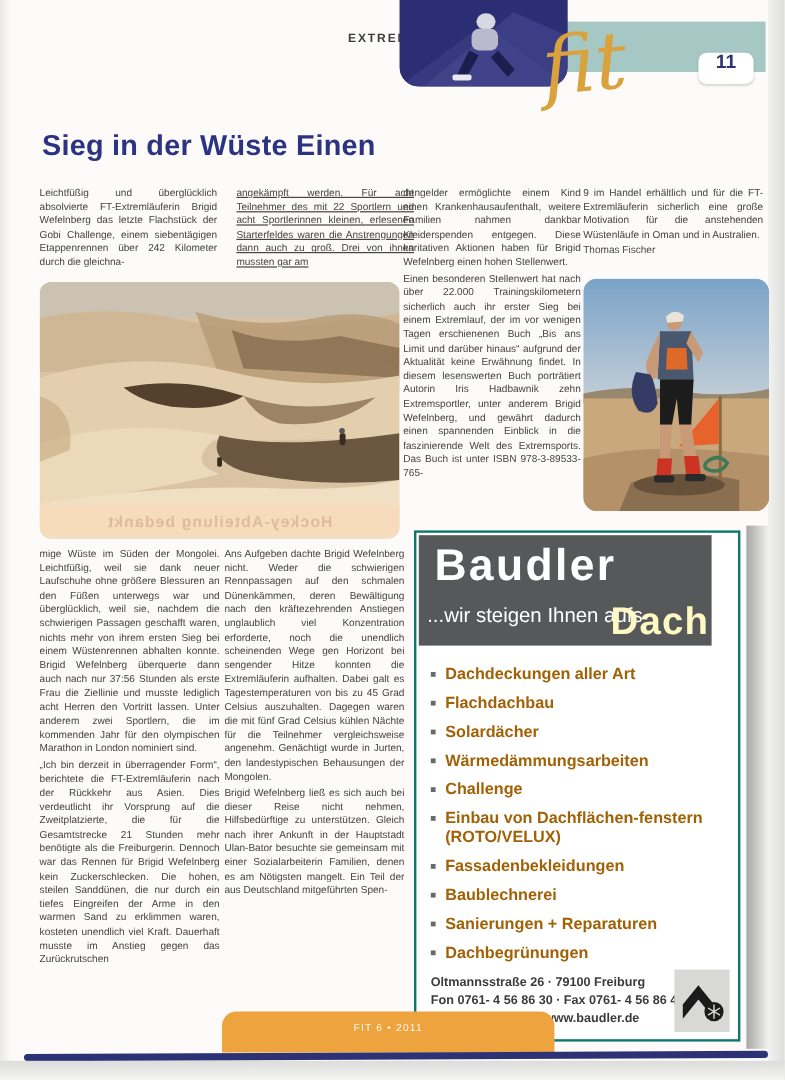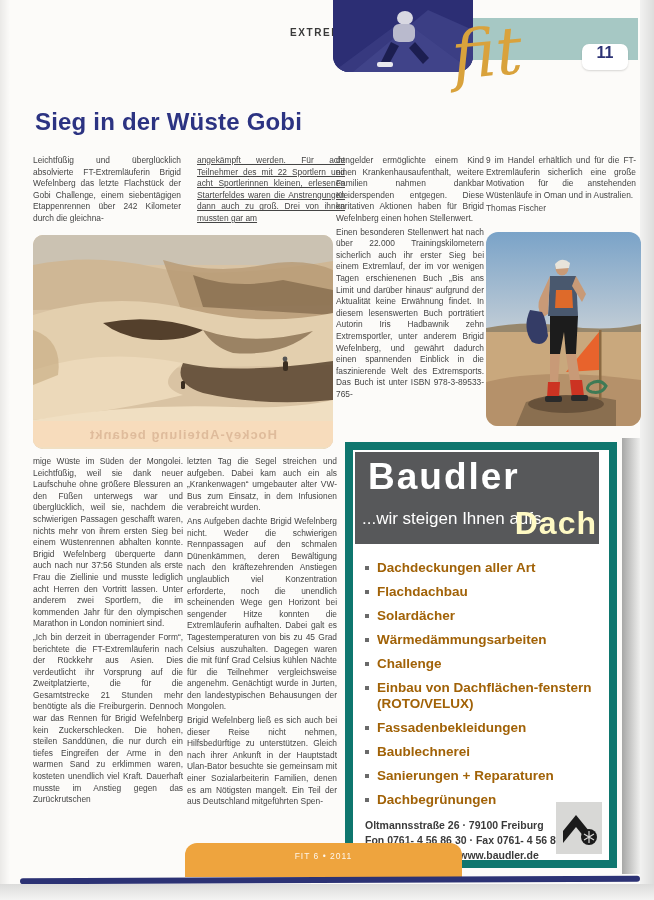--- a/index.html
+++ b/index.html
@@ -48,21 +48,21 @@
   .photo { position:absolute; overflow:hidden; }
   .desert-photo { left:33px; top:235px; width:300px; height:214px; border-radius:10px; }
   .runner-photo { left:486px; top:232px; width:155px; height:194px; border-radius:12px; }
   .ghost-bar { position:absolute; left:0; bottom:2px; width:100%; height:26px;
     background:rgba(250,218,185,.65); display:flex; align-items:center; justify-content:center; }
   .ghost-text { transform:scaleX(-1); opacity:.28; color:#a06a4a; font-weight:bold;
     font-size:13px; letter-spacing:1px; white-space:nowrap; }
 
   
   .ad-box { position:absolute; left:345px; top:442px; width:272px; height:426px;
-    background:#fff; border:8px solid #0f766e; }
+    background:#fff; border:2px solid #0f766e; }
   .ad-header { position:relative; margin:2px; width:244px; height:92px; background:#57585a; }
   .ad-brand1 { position:absolute; left:13px; top:4px; font-size:37px; font-weight:bold;
     color:#fff; letter-spacing:2px; }
   .ad-tagline { position:absolute; left:7px; bottom:15px; font-size:17px; color:#fff; }
   .ad-brand2 { position:absolute; right:2px; bottom:2px; font-size:32px; font-weight:bold;
     color:#fef9c3; letter-spacing:1px;margin-left:16px; }
   .ad-services { margin:16px 8px 0 12px; }
   .ad-bullet-item { display:flex; margin-bottom:8px; }
   .bullet-dot { flex:0 0 auto; width:4px; height:4px; background:#6a6a6a; margin:6px 8px 0 0; }
   .ad-bullet-item .txt { font-size:13.5px; font-weight:bold; color:#a16207; line-height:16px; }
@@ -99,21 +99,21 @@
       <path d="M58 42 L48 62 L56 64 L66 46 Z" fill="#1c1e50"></path>
       <path d="M82 42 L96 58 L90 64 L76 48 Z" fill="#1c1e50"></path>
       <rect x="44" y="62" width="16" height="5" rx="2" fill="#e8e8ee"></rect>
     </svg>
   </div>
   <div class="fit-logo">fit</div>
   <div class="pagenum-box">
     <span>11</span>
   </div>
 
-  <div class="title">Sieg in der Wüste Gobi</div>
+  <div class="title">Sieg in der Wüste Einen</div>
 
   <div class="col" style="left:33px; top:155px;">
     <p>Leichtfüßig und überglücklich absolvierte FT-Extremläuferin Brigid Wefelnberg das letzte Flachstück der Gobi Challenge, einem siebentägigen Etappenrennen über 242 Kilometer durch die gleichna-</p>
   </div>
   <div class="col" style="left:197px; top:155px;text-decoration:underline;">
     <p>angekämpft werden. Für acht Teilnehmer des mit 22 Sportlern und acht Sportlerinnen kleinen, erlesenen Starterfeldes waren die Anstrengungen dann auch zu groß. Drei von ihnen mussten gar am</p>
   </div>
   <div class="col" style="left:336px; top:155px;">
     <p>dengelder ermöglichte einem Kind einen Krankenhausaufenthalt, weitere Familien nahmen dankbar Kleiderspenden entgegen. Diese karitativen Aktionen haben für Brigid Wefelnberg einen hohen Stellenwert.</p>
     <p>Einen besonderen Stellenwert hat nach über 22.000 Trainingskilometern sicherlich auch ihr erster Sieg bei einem Extremlauf, der im vor wenigen Tagen erschienenen Buch „Bis ans Limit und darüber hinaus“ aufgrund der Aktualität keine Erwähnung findet. In diesem lesenswerten Buch porträtiert Autorin Iris Hadbawnik zehn Extremsportler, unter anderem Brigid Wefelnberg, und gewährt dadurch einen spannenden Einblick in die faszinierende Welt des Extremsports. Das Buch ist unter ISBN 978-3-89533-765-</p>
@@ -180,21 +180,20 @@
       <rect x="59" y="164" width="17" height="6" rx="2" fill="#2a2a2a"></rect>
       <rect x="85" y="163" width="17" height="6" rx="2" fill="#2a2a2a"></rect>
     </svg>
   </div>
 
   <div class="col" style="left:33px; top:456px; width:150px;">
     <p>mige Wüste im Süden der Mongolei. Leichtfüßig, weil sie dank neuer Laufschuhe ohne größere Blessuren an den Füßen unterwegs war und überglücklich, weil sie, nachdem die schwierigen Passagen geschafft waren, nichts mehr von ihrem ersten Sieg bei einem Wüstenrennen abhalten konnte. Brigid Wefelnberg überquerte dann auch nach nur 37:56 Stunden als erste Frau die Ziellinie und musste lediglich acht Herren den Vortritt lassen. Unter anderem zwei Sportlern, die im kommenden Jahr für den olympischen Marathon in London nominiert sind.</p>
     <p>„Ich bin derzeit in überragender Form“, berichtete die FT-Extremläuferin nach der Rückkehr aus Asien. Dies verdeutlicht ihr Vorsprung auf die Zweitplatzierte, die für die Gesamtstrecke 21 Stunden mehr benötigte als die Freiburgerin. Dennoch war das Rennen für Brigid Wefelnberg kein Zuckerschlecken. Die hohen, steilen Sanddünen, die nur durch ein tiefes Eingreifen der Arme in den warmen Sand zu erklimmen waren, kosteten unendlich viel Kraft. Dauerhaft musste im Anstieg gegen das Zurückrutschen</p>
   </div>
   <div class="col" style="left:187px; top:456px; width:150px;">
-    <p>letzten Tag die Segel streichen und aufgeben. Dabei kam auch ein als „Krankenwagen“ umgebauter alter VW-Bus zum Einsatz, in dem Infusionen verabreicht wurden.</p>
     <p>Ans Aufgeben dachte Brigid Wefelnberg nicht. Weder die schwierigen Rennpassagen auf den schmalen Dünenkämmen, deren Bewältigung nach den kräftezehrenden Anstiegen unglaublich viel Konzentration erforderte, noch die unendlich scheinenden Wege gen Horizont bei sengender Hitze konnten die Extremläuferin aufhalten. Dabei galt es Tagestemperaturen von bis zu 45 Grad Celsius auszuhalten. Dagegen waren die mit fünf Grad Celsius kühlen Nächte für die Teilnehmer vergleichsweise angenehm. Genächtigt wurde in Jurten, den landestypischen Behausungen der Mongolen.</p>
     <p>Brigid Wefelnberg ließ es sich auch bei dieser Reise nicht nehmen, Hilfsbedürftige zu unterstützen. Gleich nach ihrer Ankunft in der Hauptstadt Ulan-Bator besuchte sie gemeinsam mit einer Sozialarbeiterin Familien, denen es am Nötigsten mangelt. Ein Teil der aus Deutschland mitgeführten Spen-</p>
   </div>
 
   <div class="ad-box">
     <div class="ad-header">
       <div class="ad-brand1">Baudler</div>
       <div class="ad-tagline">...wir steigen Ihnen aufs</div>
       <div class="ad-brand2">Dach</div>
     </div>

